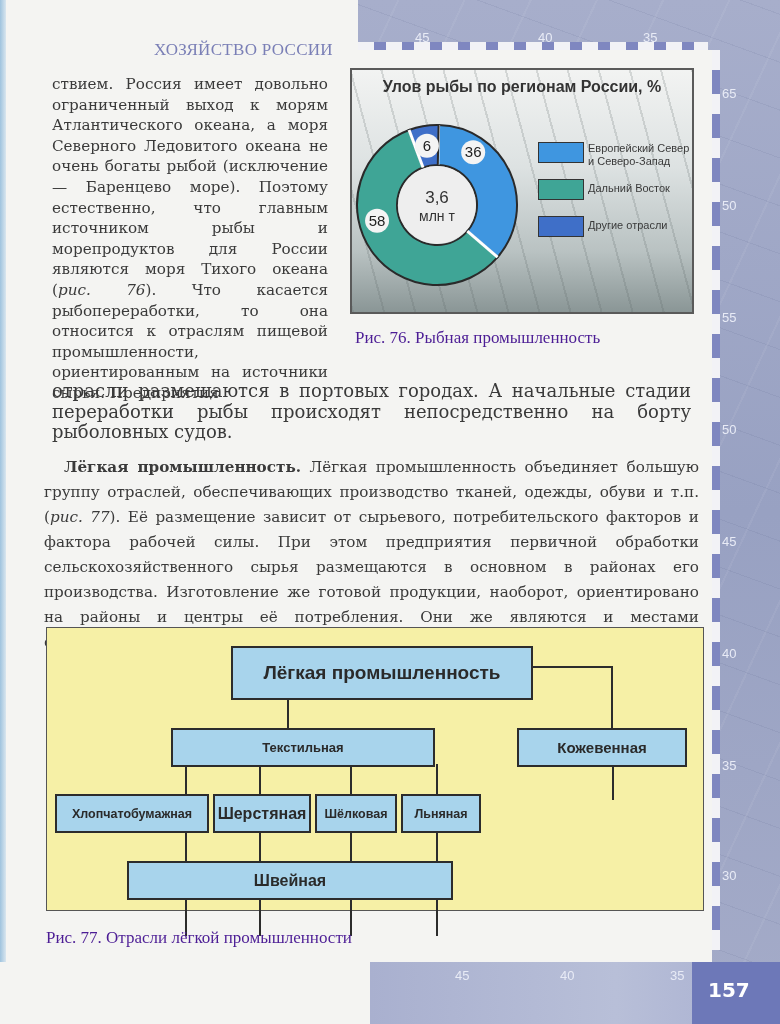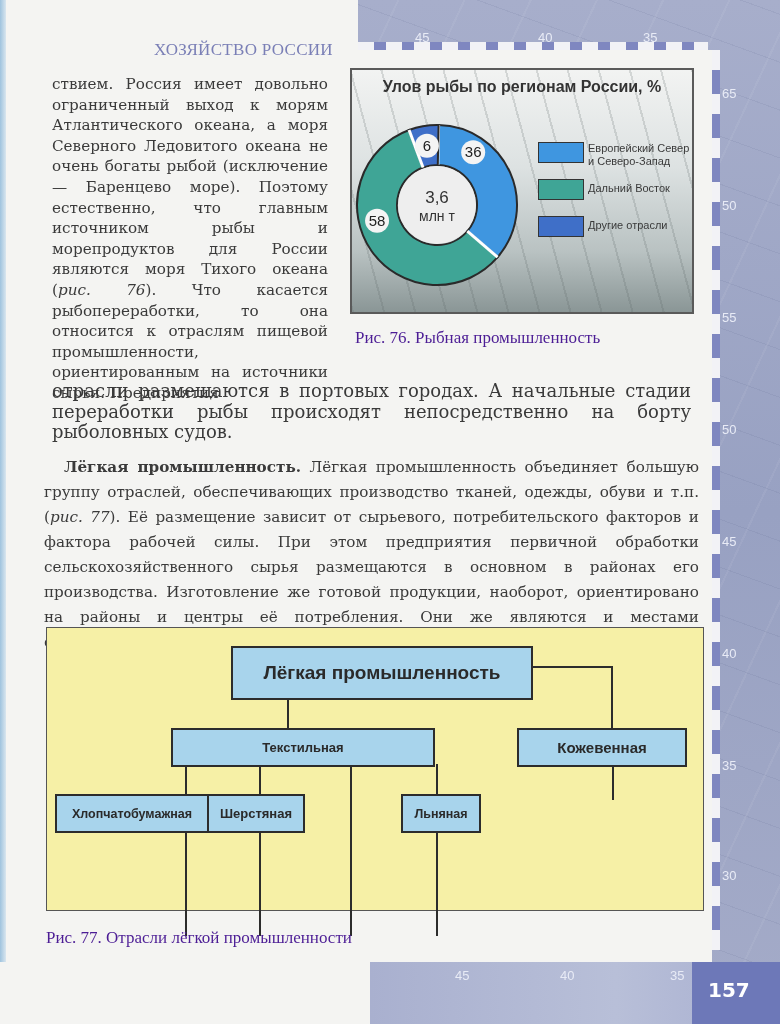--- a/index.html
+++ b/index.html
@@ -196,16 +196,18 @@
   <div class="line" style="left:565px;top:136px;width:2px;height:36px"></div>
   <div class="line" style="left:138px;top:136px;width:2px;height:172px"></div>
   <div class="line" style="left:212px;top:136px;width:2px;height:172px"></div>
   <div class="line" style="left:303px;top:136px;width:2px;height:172px"></div>
   <div class="line" style="left:389px;top:136px;width:2px;height:172px"></div>
 
   <div class="box" style="left:184px;top:18px;width:298px;height:50px;font-size:19px">Лёгкая промышленность</div>
   <div class="box" style="left:124px;top:100px;width:260px;height:35px;font-size:13px">Текстильная</div>
   <div class="box" style="left:470px;top:100px;width:166px;height:35px;font-size:15px">Кожевенная</div>
   <div class="box" style="left:8px;top:166px;width:150px;height:35px;font-size:12.5px">Хлопчатобумажная</div>
-  <div class="box" style="left:160px;top:166px;width:94px;height:35px;font-size:13px">Шерстяная</div>
+  <div class="box" style="left:166px;top:166px;width:94px;height:35px;font-size:16px">Шерстяная</div>
+  <div class="box" style="left:268px;top:166px;width:78px;height:35px;font-size:12.5px">Шёлковая</div>
   <div class="box" style="left:354px;top:166px;width:76px;height:35px;font-size:12.5px">Льняная</div>
+  <div class="box" style="left:80px;top:233px;width:322px;height:35px;font-size:16px">Швейная</div>
 </div>
 <div class="caption" style="left:46px;top:928px">Рис. 77. Отрасли лёгкой промышленности</div>
 
 </body></html>

